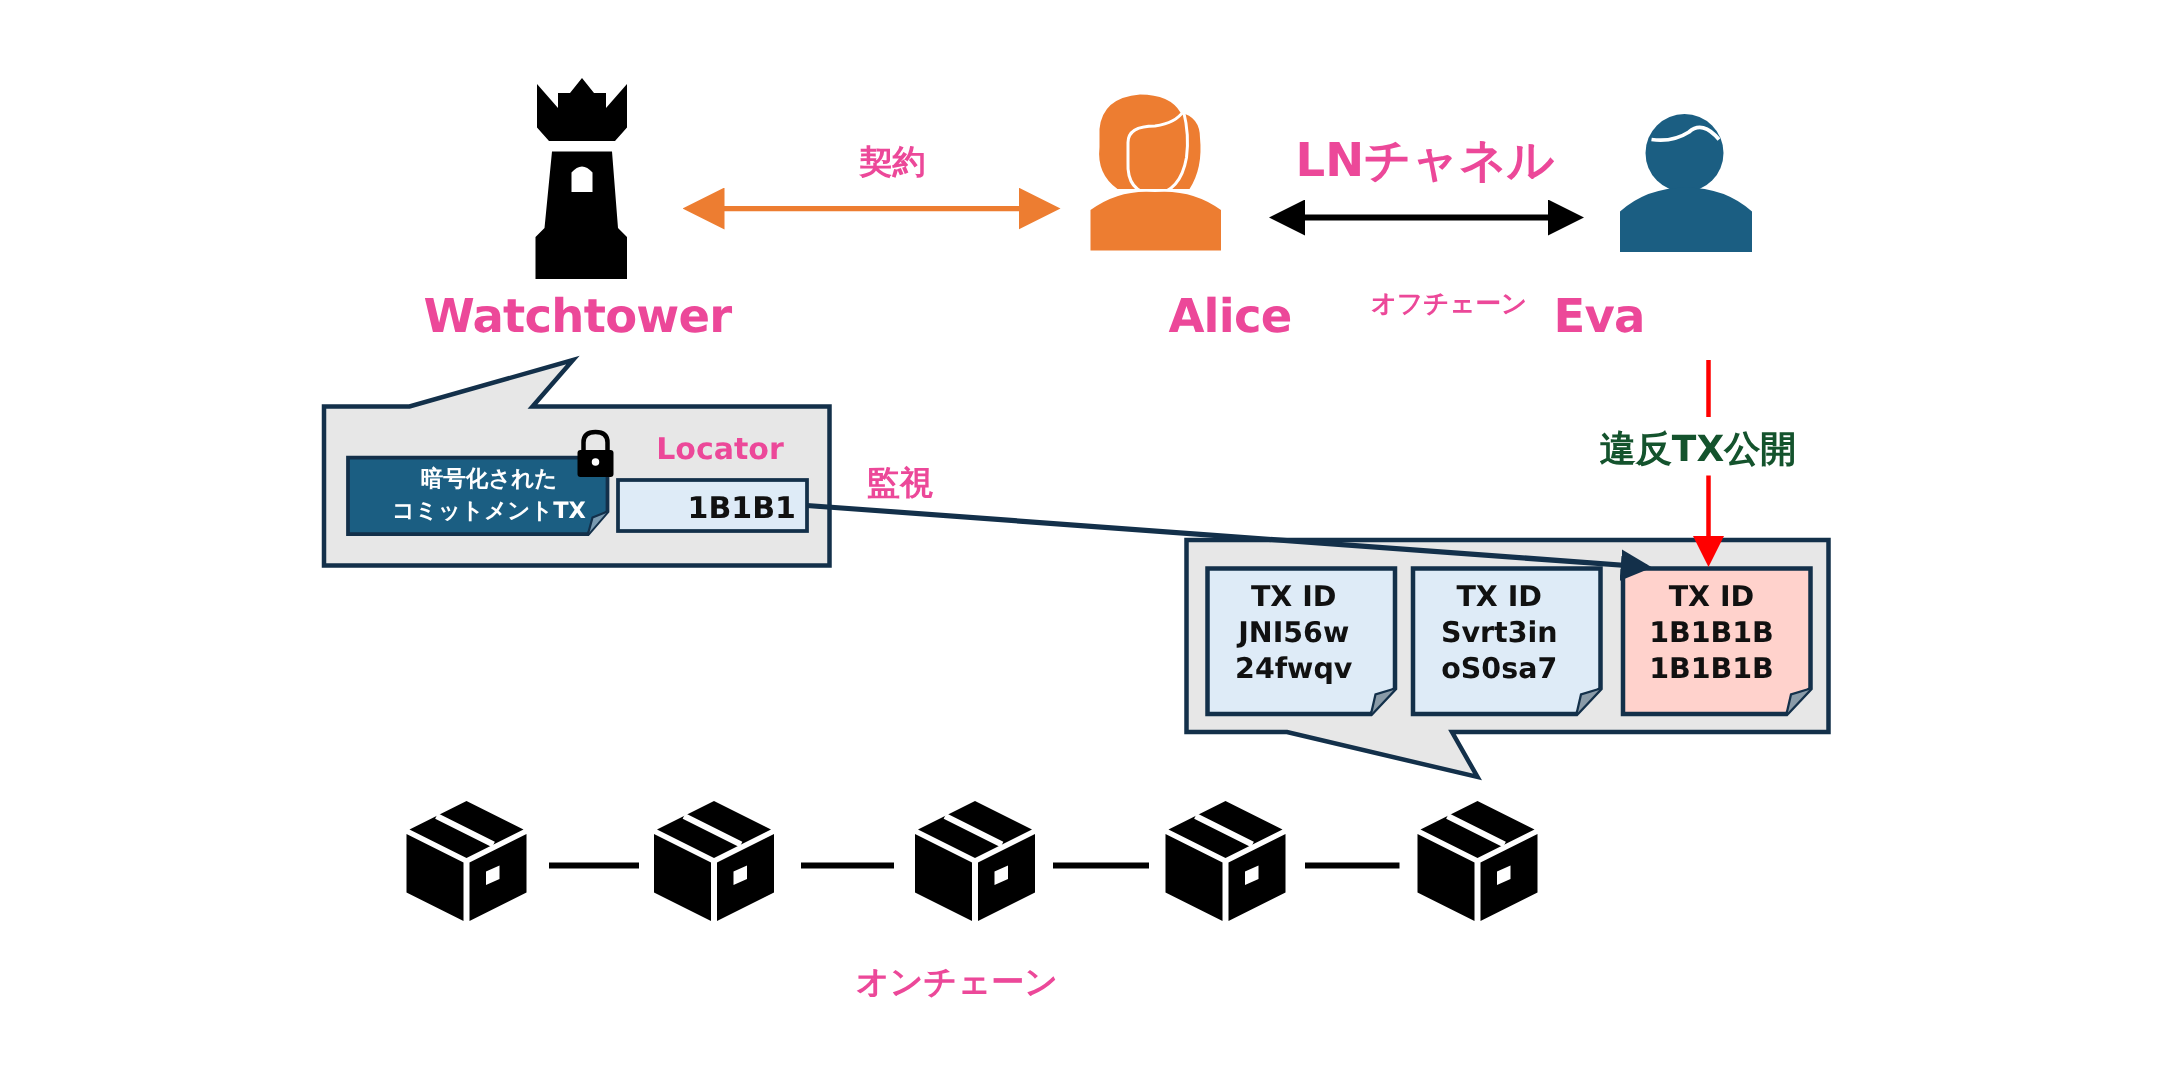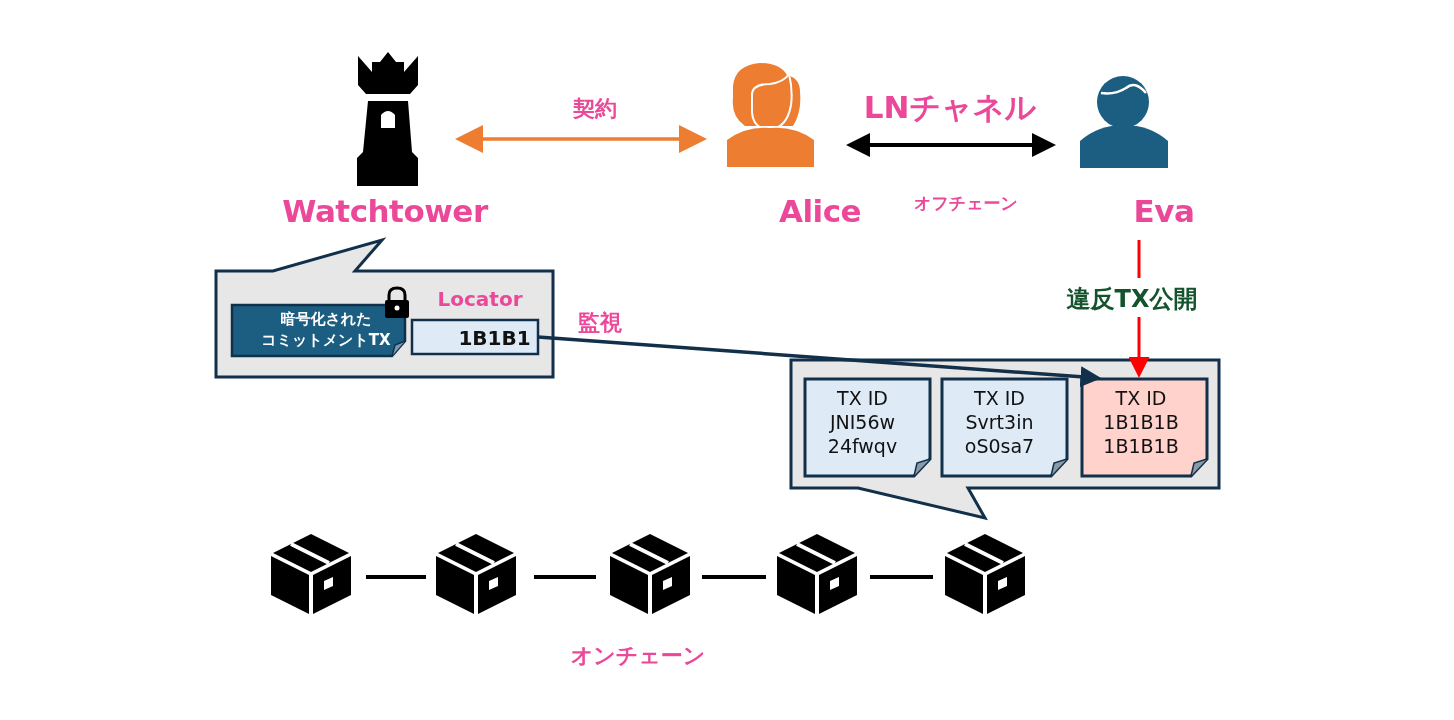--- a/index.html
+++ b/index.html
@@ -4,21 +4,21 @@
   <style>
     html, body { margin: 0; padding: 0; background: #ffffff; }
     body { width: 1454px; height: 720px; position: relative; overflow: hidden;
            font-family: "DejaVu Sans", "Liberation Sans", sans-serif; }
     svg.stage { position: absolute; left: 0; top: 0; }
     .lbl { position: absolute; font-weight: bold; color: #ec4899; white-space: nowrap; line-height: 1; }
     .big { font-size: 31px; letter-spacing: -0.5px; }
     .mid { font-size: 22px; }
     .sm { font-size: 17px; }
     .center { transform: translateX(-50%); text-align: center; }
-    .txcard { position: absolute; font-weight: normal; font-size: 19px; line-height: 24px; text-align: center; color: #111; }
+    .txcard { position: absolute; font-weight: bold; font-size: 19px; line-height: 24px; text-align: center; color: #111; }
     .enc { position: absolute; color: #fff; font-weight: bold; font-size: 15px; line-height: 21px; text-align: center; }
     .loc { position: absolute; font-weight: bold; font-size: 20px; text-align: center; color: #111; }
   </style>
 </head>
 <body>
 
 <svg class="stage" width="1454" height="720" viewBox="0 0 1454 720">
   <defs>
     <marker id="arrOrange" markerWidth="8" markerHeight="8" refX="6" refY="4" orient="auto-start-reverse" markerUnits="strokeWidth">
       <path d="M0,0 L8,4 L0,8 Z" fill="#ED7D31"></path>
@@ -104,21 +104,21 @@
     <use href="#box" x="650" y="572"></use>
     <line x1="702" y1="577" x2="766" y2="577" stroke="#000" stroke-width="4"></line>
     <use href="#box" x="817" y="572"></use>
     <line x1="870" y1="577" x2="933" y2="577" stroke="#000" stroke-width="4"></line>
     <use href="#box" x="985" y="572"></use>
   </g>
 </svg>
 
 <div class="lbl big center" style="left:385px; top:196px;">Watchtower</div>
 <div class="lbl big center" style="left:772px; top:196px;margin-left:48px;">Alice</div>
-<div class="lbl big center" style="left:1164px; top:196px;">Eva</div>
+<div class="lbl big center" style="left:1066px; top:196px;">Eva</div>
 
 <div class="lbl mid center" style="left:595px; top:98px;">契約</div>
 <div class="lbl center" style="left:950px; top:92px; font-size:31px;">LNチャネル</div>
 <div class="lbl sm center" style="left:966px; top:163px;margin-top:32px;">オフチェーン</div>
 
 <div class="lbl center" style="left:1132px; top:287px; font-size:24px; color:#14532d;">違反TX公開</div>
 <div class="lbl mid center" style="left:600px; top:312px;">監視</div>
 
 <div class="enc" style="left:232px; top:309px; width:188px;">
   <div>暗号化された</div>

